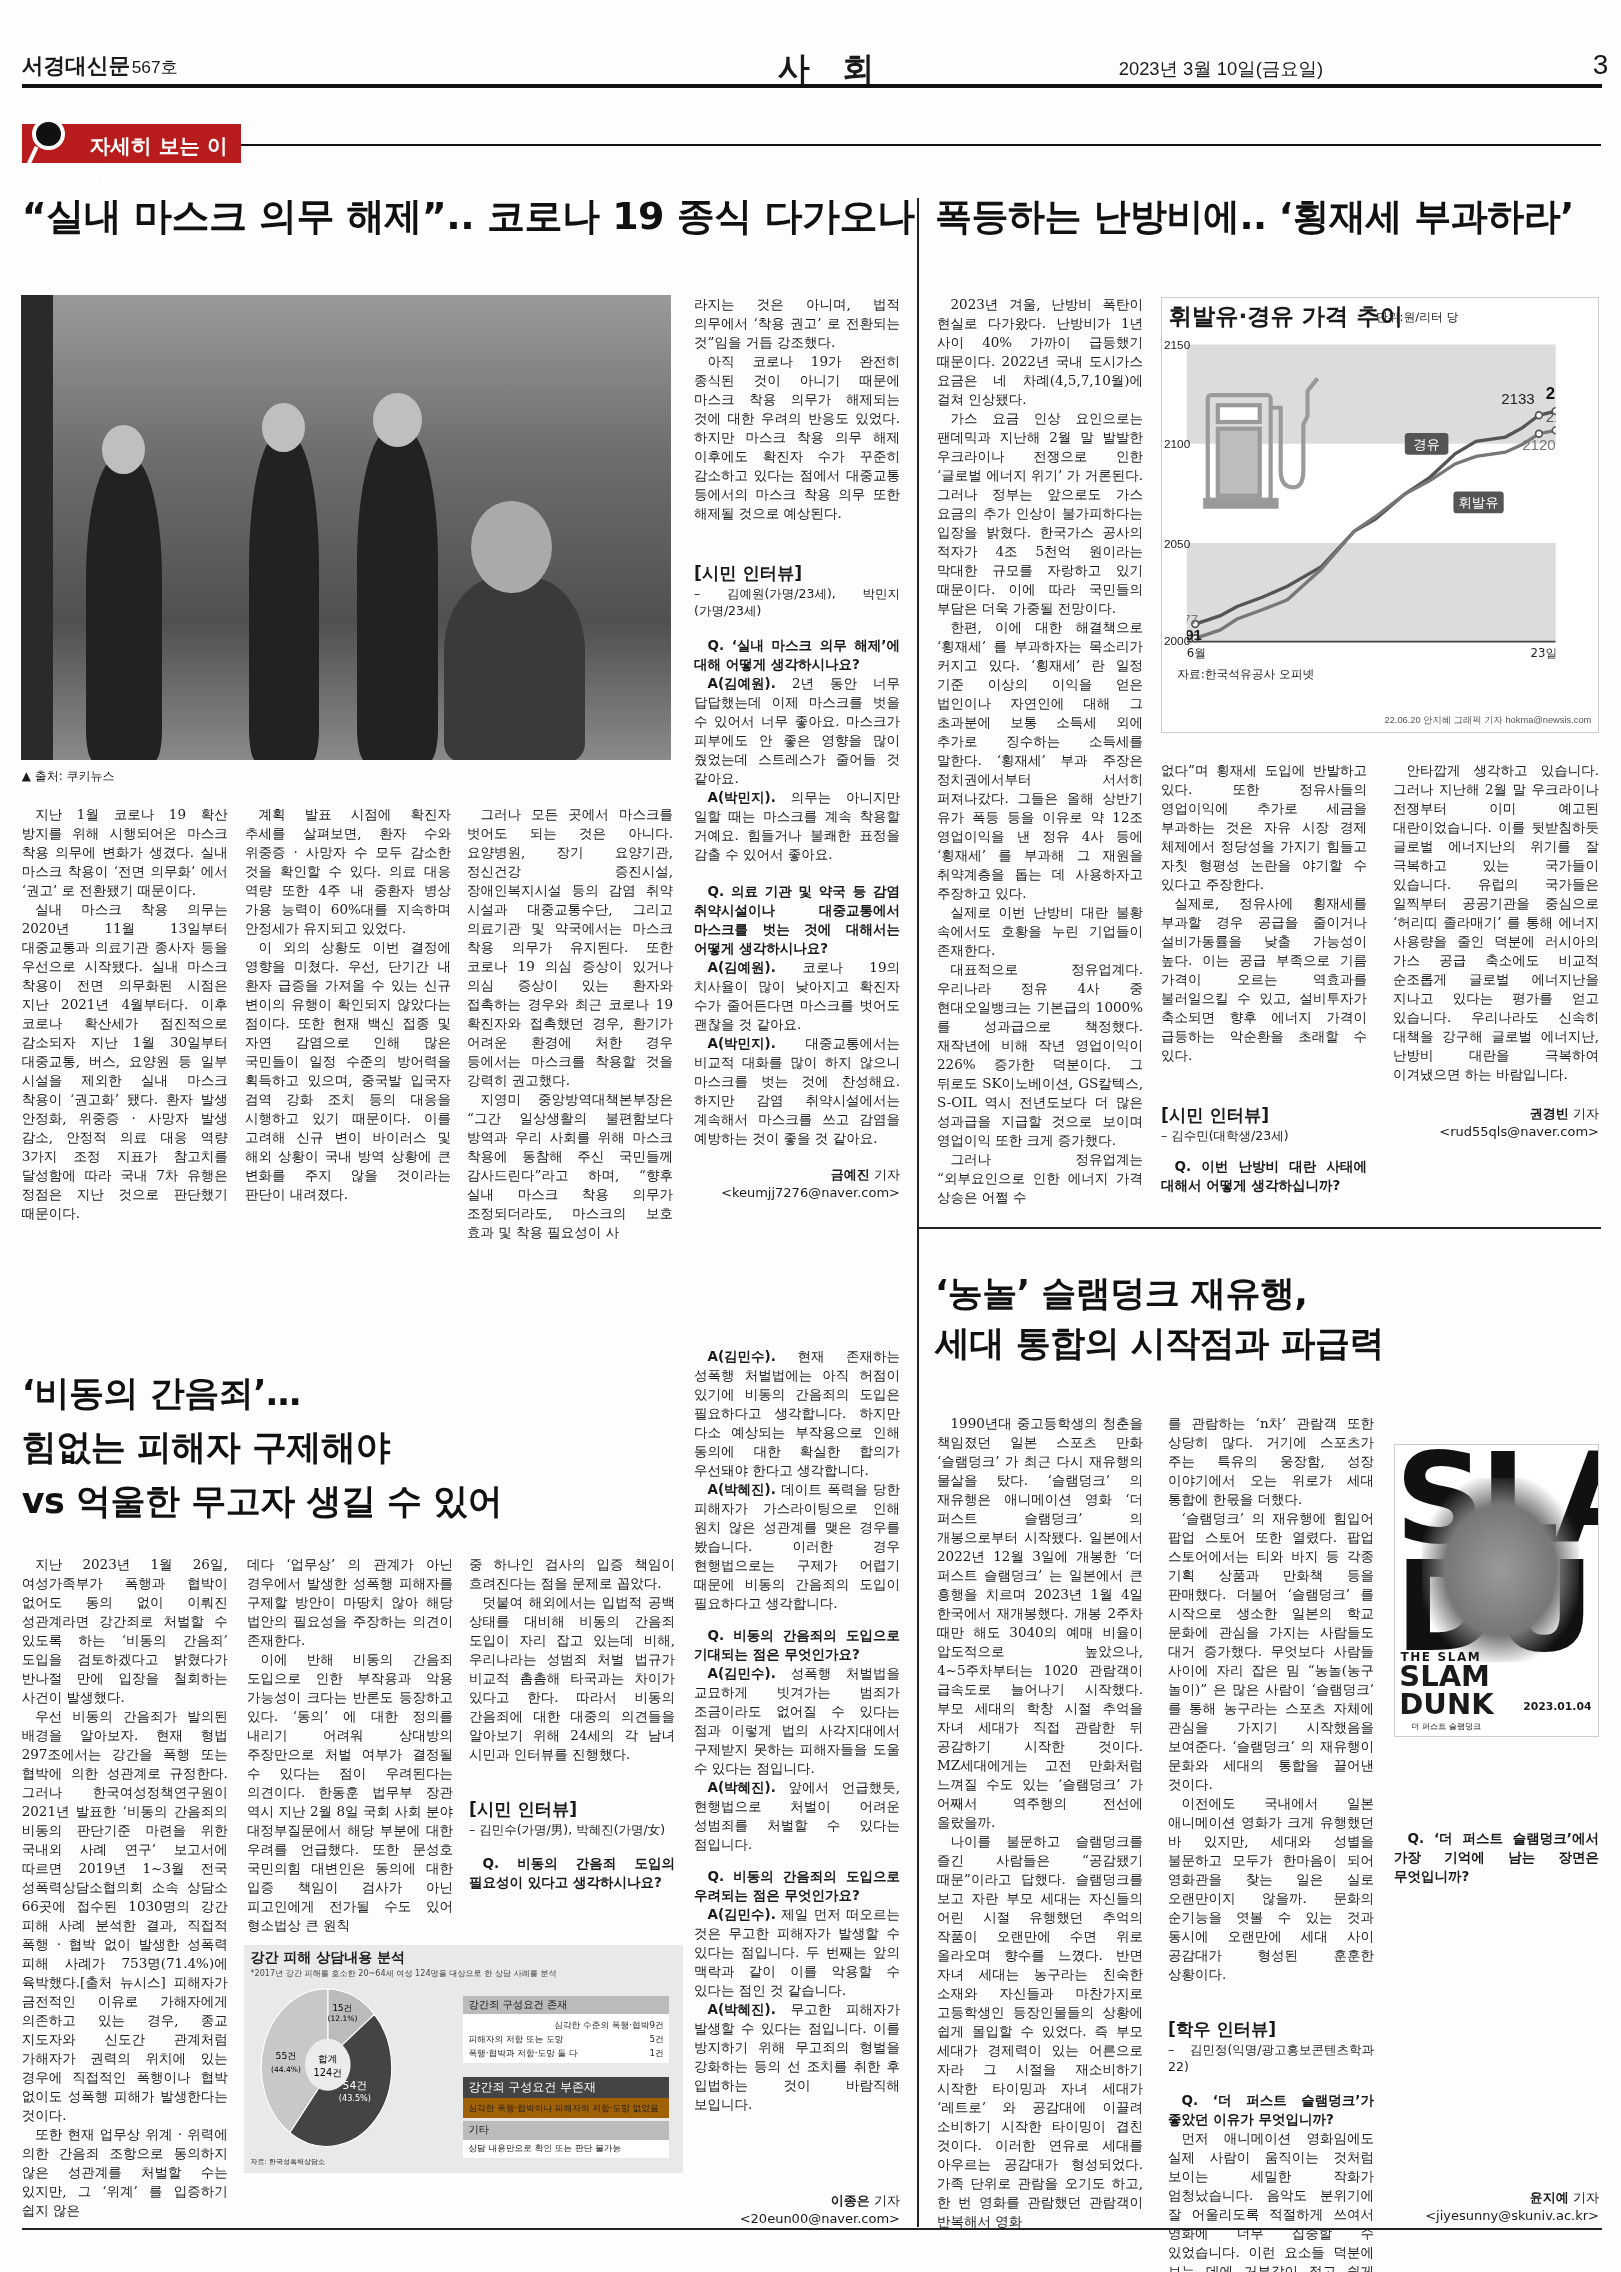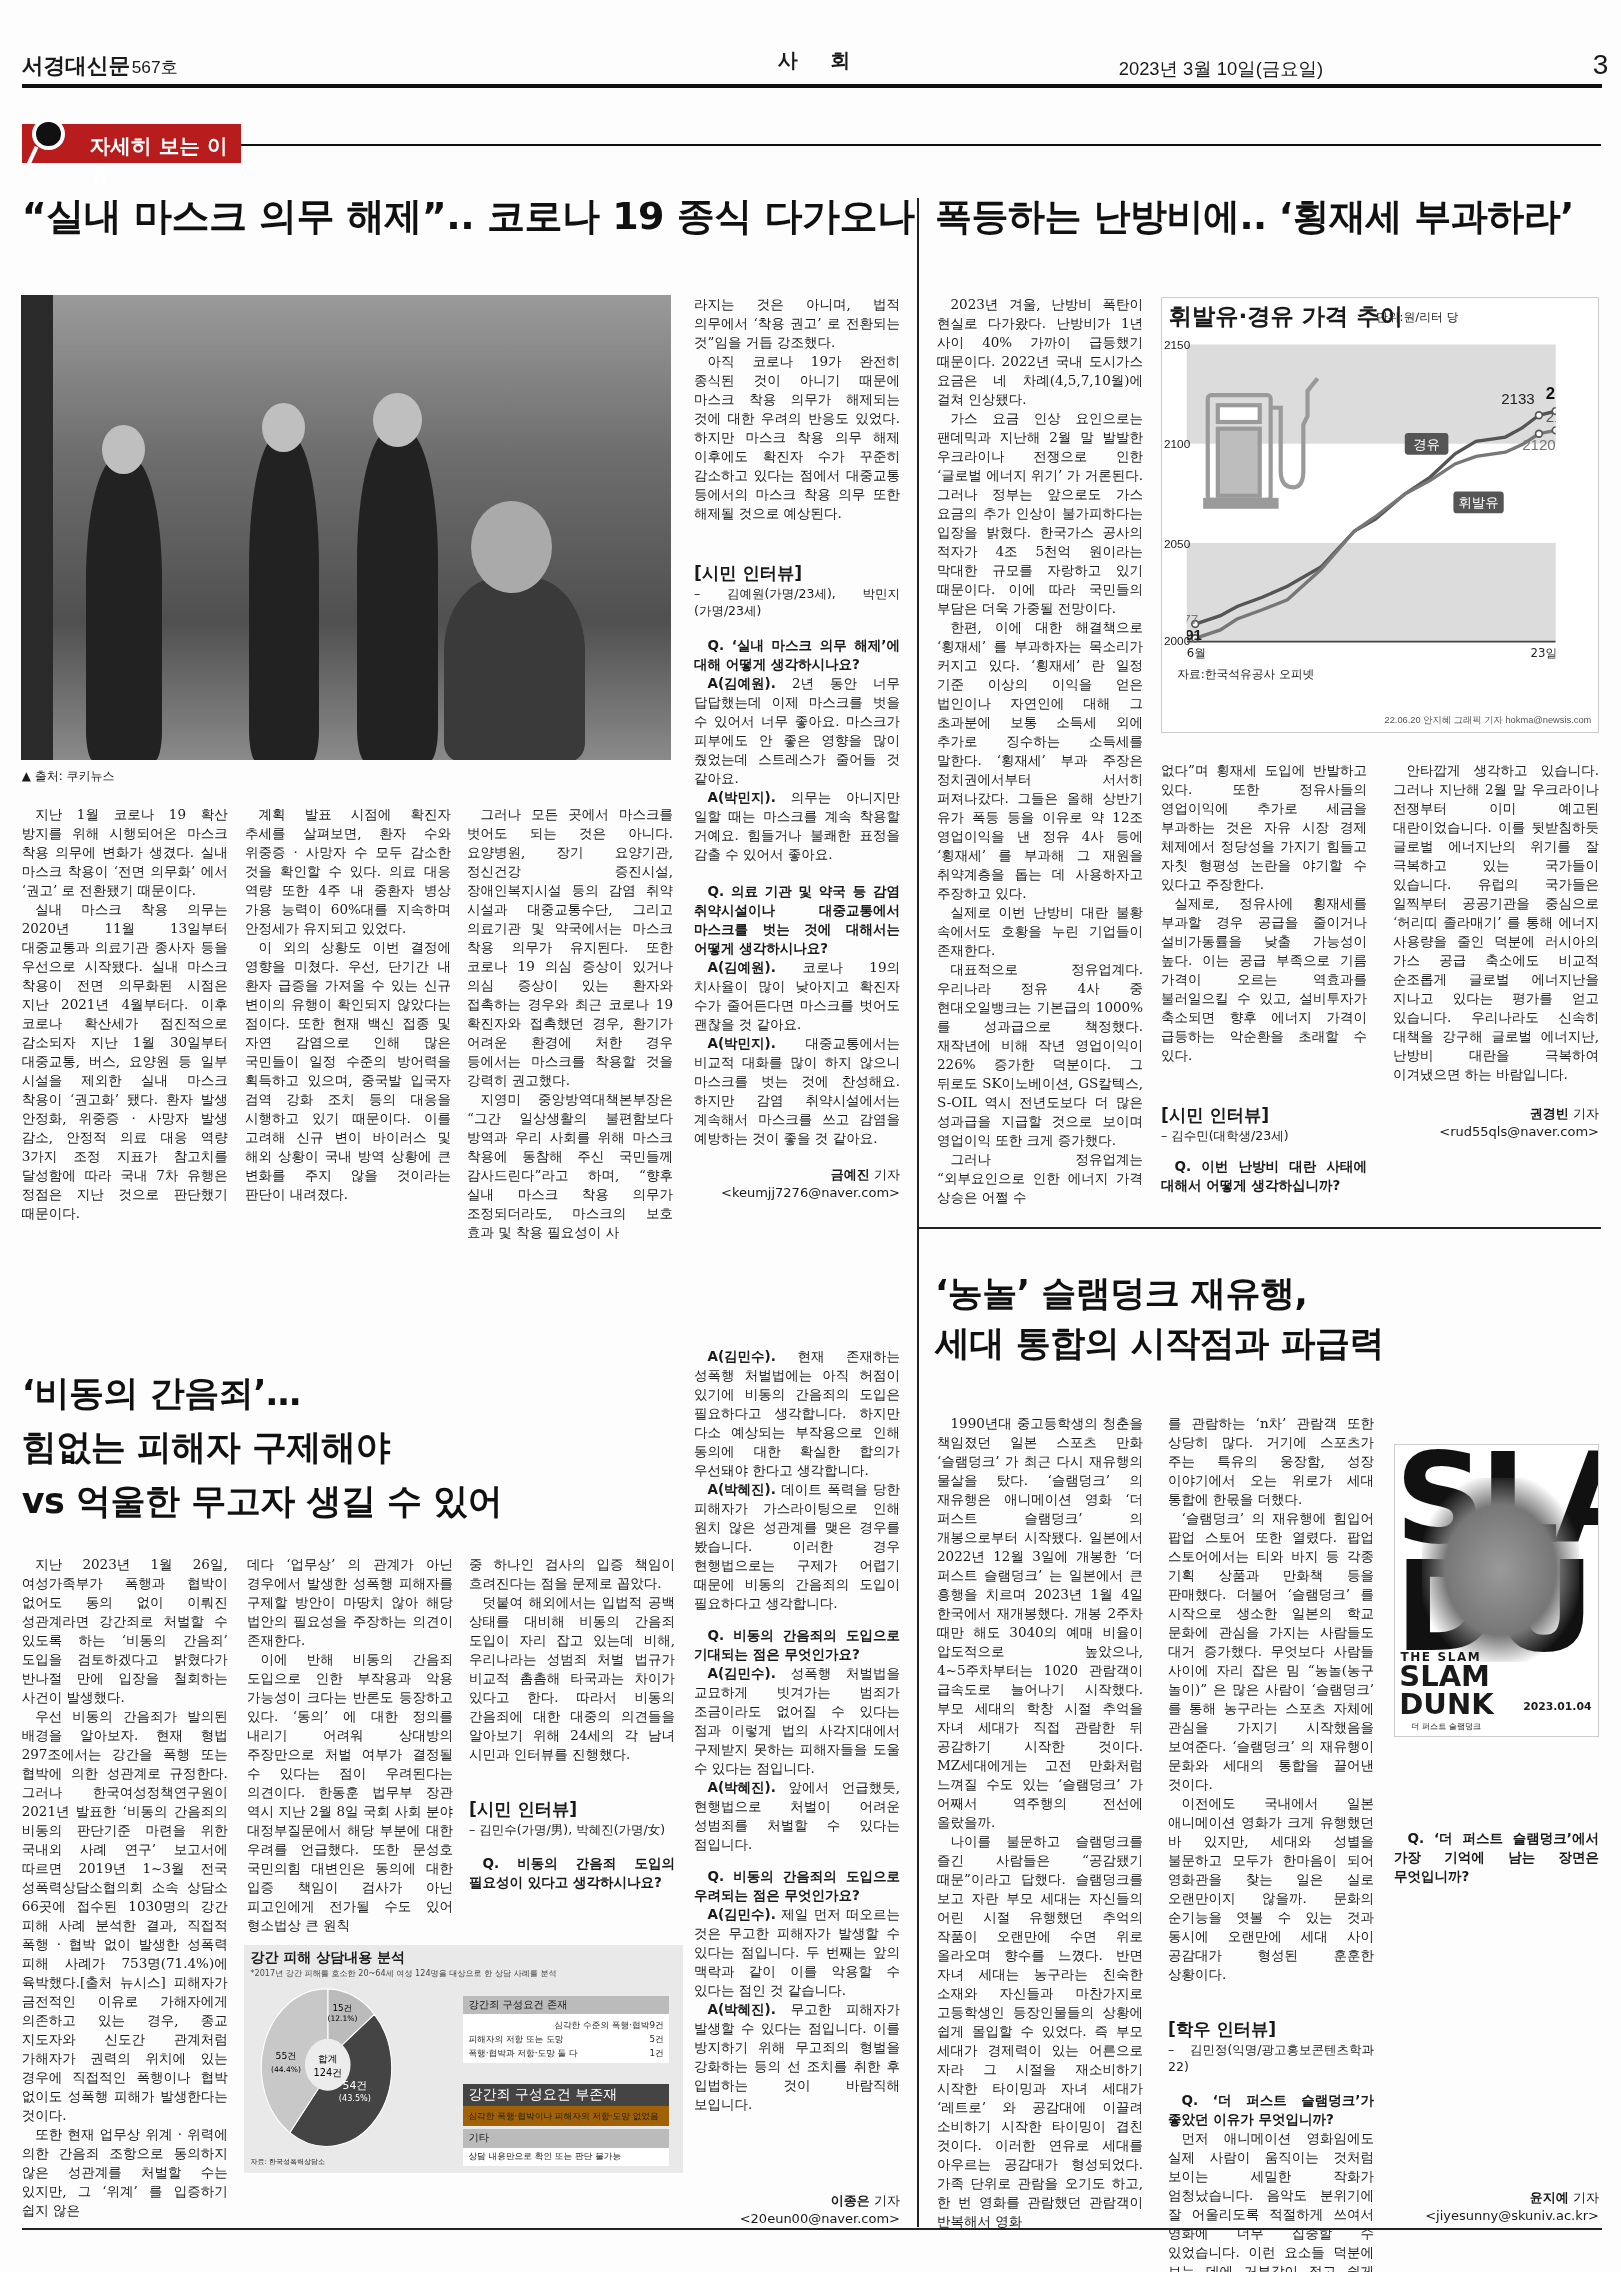--- a/index.html
+++ b/index.html
@@ -2,21 +2,21 @@
 <html style="font-size:8.7px"><head>
 <meta charset="utf-8">
 <style>
 *{box-sizing:border-box;margin:0;padding:0}
 body{width:1621px;height:2273px;background:#fdfdfd;font-family:"DejaVu Serif","Liberation Serif",serif;color:#1a1a1a;position:relative;overflow:hidden}
 .abs{position:absolute}
 .sans{font-family:"DejaVu Sans","Liberation Sans",sans-serif}
 .masthead{left:21.7px;top:51px;width:1601px;height:32.5px}
 .mh-name{position:absolute;left:0;top:0;font-size:21.7px;font-weight:bold;font-family:Liberation Mono, monospace}
 .mh-issue{position:absolute;left:110px;top:4.3px;font-size:17.3px;font-family:"Liberation Sans",sans-serif}
-.mh-section{position:absolute;left:756px;top:-4.3px;font-size:20px;font-weight:bold;letter-spacing:32.5px;font-family:Liberation Serif, serif}
+.mh-section{position:absolute;left:756px;top:-4.3px;font-size:32px;font-weight:bold;letter-spacing:32.5px;font-family:Liberation Serif, serif}
 .mh-date{position:absolute;left:1097px;top:5.4px;font-size:18.4px;font-family:"Liberation Sans",sans-serif}
 .mh-page{position:absolute;left:1571px;top:-2.2px;font-size:28px;font-family:"Liberation Sans",sans-serif}
 .rule-thick{left:21.7px;top:84px;width:1580px;height:4.3px;background:#111}
 .rule-thin{left:21.7px;top:144px;width:1580px;height:2.2px;background:#111}
 .tag{left:21.7px;top:124px;width:219px;height:39px;background:#b91c1c;color:#fff}
 .tag-icon{position:absolute;left:10.8px;top:-6.5px;width:32.5px;height:32.5px;border:4.3px solid #fff;border-radius:50%;background:#111}
 .tag-handle{position:absolute;left:8.7px;top:21.7px;width:4.3px;height:21.7px;background:#fff;transform:rotate(25deg)}
 .tag-text{position:absolute;left:68px;top:7.6px;font-size:20.6px;font-weight:bold;font-family:"DejaVu Sans",sans-serif}
 .headline{font-family:"DejaVu Sans",sans-serif;font-weight:bold;color:#111;letter-spacing:-0.5px}
 .photo{background:linear-gradient(180deg,#9a9a9a 0%,#6d6d6d 35%,#505050 70%,#8a8a8a 100%);overflow:hidden}
@@ -245,21 +245,21 @@
         </div>
       <div style="display:flex;justify-content:space-between">
           <span>피해자의 저항 또는 도망</span>
           <span>5건</span>
         </div>
       <div style="display:flex;justify-content:space-between">
           <span>폭행·협박과 저항·도망 둘 다</span>
           <span>1건</span>
         </div>
     </div>
-    <div style="background:#444;color:#fff;padding:2.2px 5.4px;font-size:14px;margin-top:21px">강간죄 구성요건 부존재</div>
+    <div style="background:#444;color:#fff;padding:2.2px 5.4px;font-size:12px;margin-top:14px">강간죄 구성요건 부존재</div>
     <div style="background:#a16207;padding:3.3px 5.4px;line-height:13px">심각한 폭행·협박이나 피해자의 저항·도망 없었음</div>
     <div style="background:#bbb;padding:2.2px 5.4px;font-size:10.3px;margin-top:3.3px">기타</div>
     <div style="background:#fff;padding:3.3px 5.4px">상담 내용만으로 확인 또는 판단 불가능</div>
   </div>
   <div class="sans" style="position:absolute;left:6.5px;top:212px;font-size:7px">자료: 한국성폭력상담소</div>
 </div>
 
 <div class="abs col" style="left:694px;top:1347px;width:206px">
   <p><b class="q">A(김민수).</b> <span>현재 존재하는 성폭행 처벌법에는 아직 허점이 있기에 비동의 간음죄의 도입은 필요하다고 생각합니다. 하지만 다소 예상되는 부작용으로 인해 동의에 대한 확실한 합의가 우선돼야 한다고 생각합니다.</span></p>
   <p><b class="q">A(박혜진).</b> <span>데이트 폭력을 당한 피해자가 가스라이팅으로 인해 원치 않은 성관계를 맺은 경우를 봤습니다. 이러한 경우 현행법으로는 구제가 어렵기 때문에 비동의 간음죄의 도입이 필요하다고 생각합니다.</span></p>

